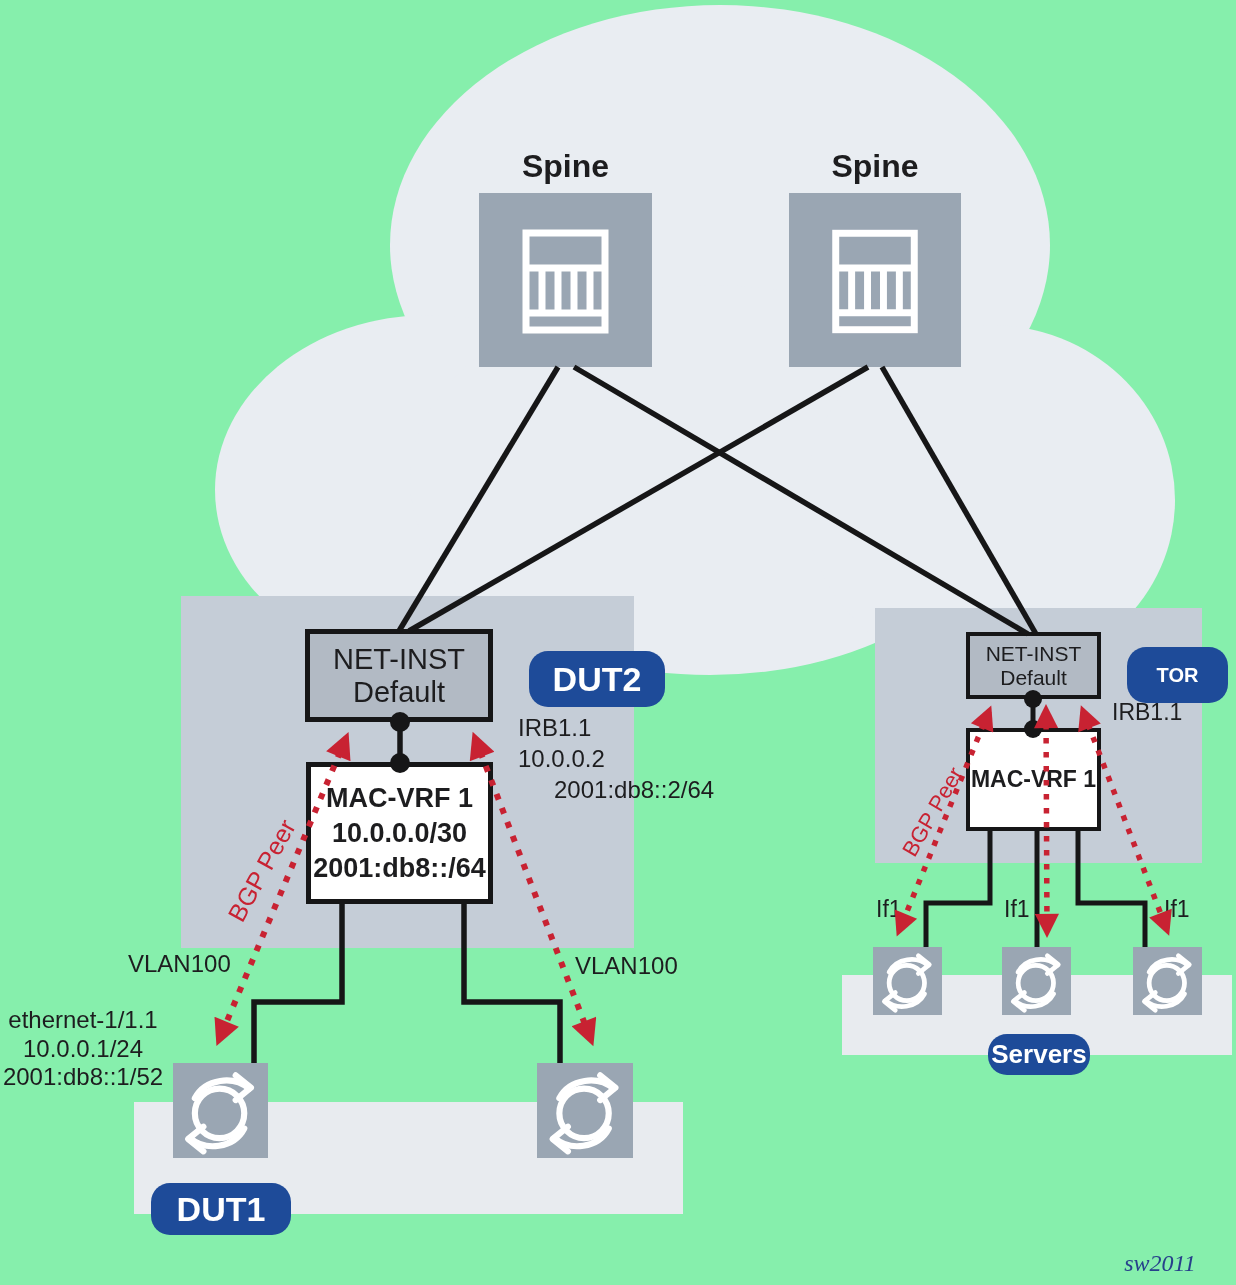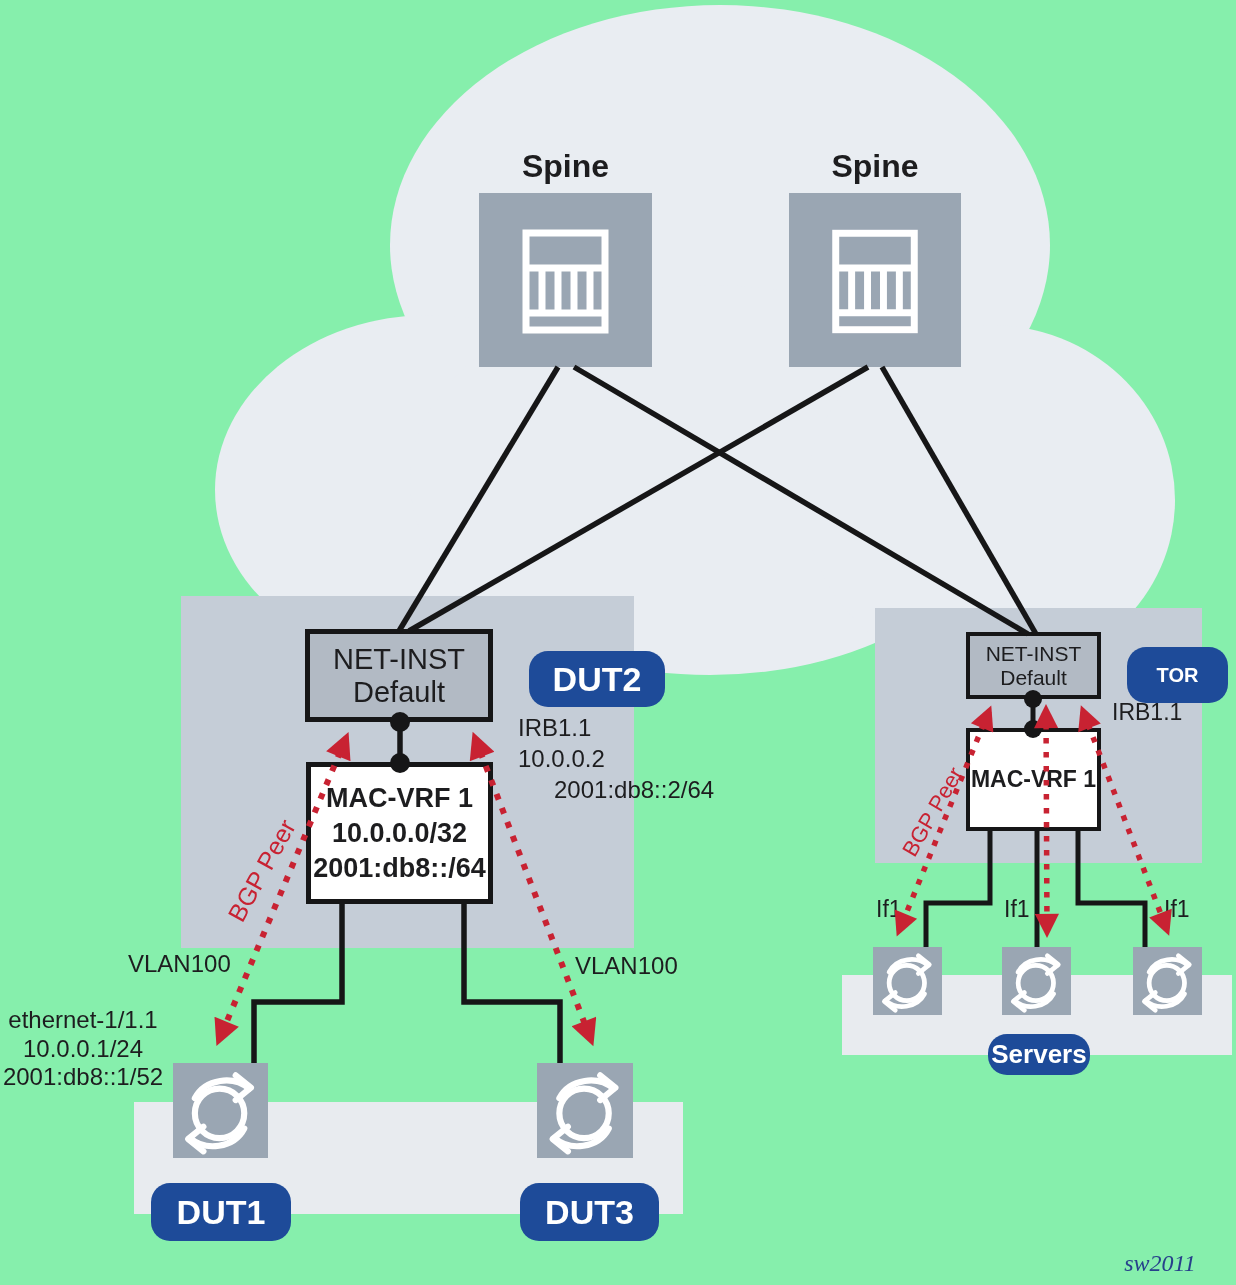--- a/index.html
+++ b/index.html
@@ -73,36 +73,35 @@
       </g>
     </svg>
   </div>
 
   <div class="nodebox" style="left:305px;top:629px;width:188px;height:93px;font-size:29px;line-height:33px;">
     <span>NET-INST</span>
     <span>Default</span>
   </div>
   <div class="vrfbox" style="left:306px;top:762px;width:187px;height:142px;font-size:27px;line-height:35px;">
     <span>MAC-VRF 1</span>
-    <span>10.0.0.0/32</span>
+    <span>10.0.0.0/30</span>
     <span>2001:db8::/64</span>
   </div>
 
   <div class="nodebox" style="left:966px;top:632px;width:135px;height:67px;font-size:21px;line-height:24px;border-width:4px;">
     <span>NET-INST</span>
     <span>Default</span>
   </div>
   <div class="vrfbox" style="left:966px;top:728px;width:135px;height:103px;font-size:23px;border-width:4px;">
     <span>MAC-VRF 1</span>
   </div>
 
   <div class="badge" style="left:529px;top:651px;width:136px;height:56px;font-size:34px;">DUT2</div>
   <div class="badge" style="left:1127px;top:647px;width:101px;height:56px;font-size:20px;">TOR</div>
-  <div class="badge" style="left:151px;top:1183px;width:140px;height:58px;font-size:34px;">DUT1</div>
-  <div class="badge" style="left:520px;top:1183px;width:139px;height:58px;font-size:34px;">DUT3</div>
+  <div class="badge" style="left:151px;top:1183px;width:140px;height:52px;font-size:34px;">DUT1</div>
   <div class="badge" style="left:988px;top:1034px;width:102px;height:41px;font-size:26px;">Servers</div>
 
   <div class="iconsq" style="left:173px;top:1063px;width:95px;height:95px;">
     <svg viewBox="0 0 100 100">
         <g stroke="#fff" stroke-width="6.5" fill="none" stroke-linecap="round" stroke-linejoin="round">
           <circle cx="49" cy="53" r="26"></circle>
           <path d="M 23 37 C 34 16, 64 13, 80 27"></path>
           <path d="M 66 13 L 82 26 L 66 39"></path>
           <path d="M 75 69 C 64 90, 34 93, 18 79"></path>
           <path d="M 32 93 L 16 80 L 32 67"></path>

